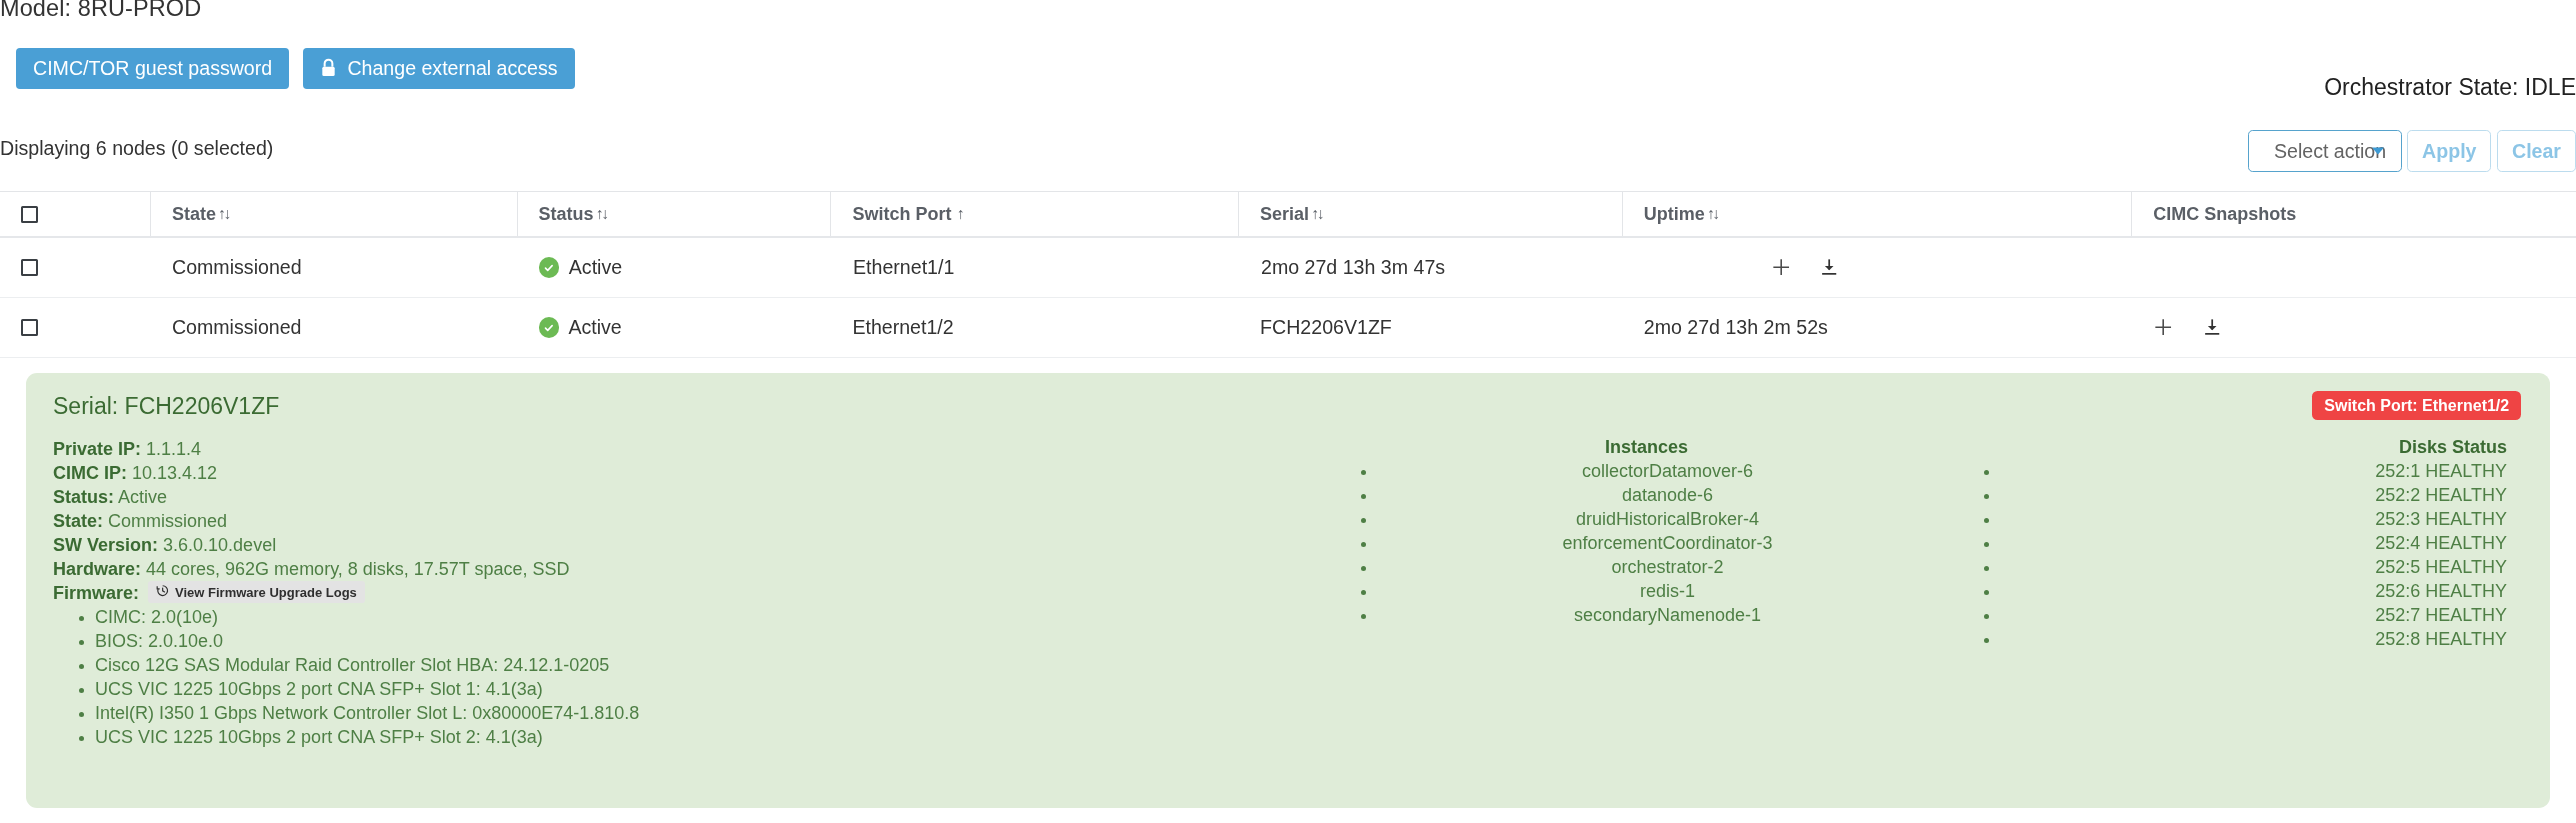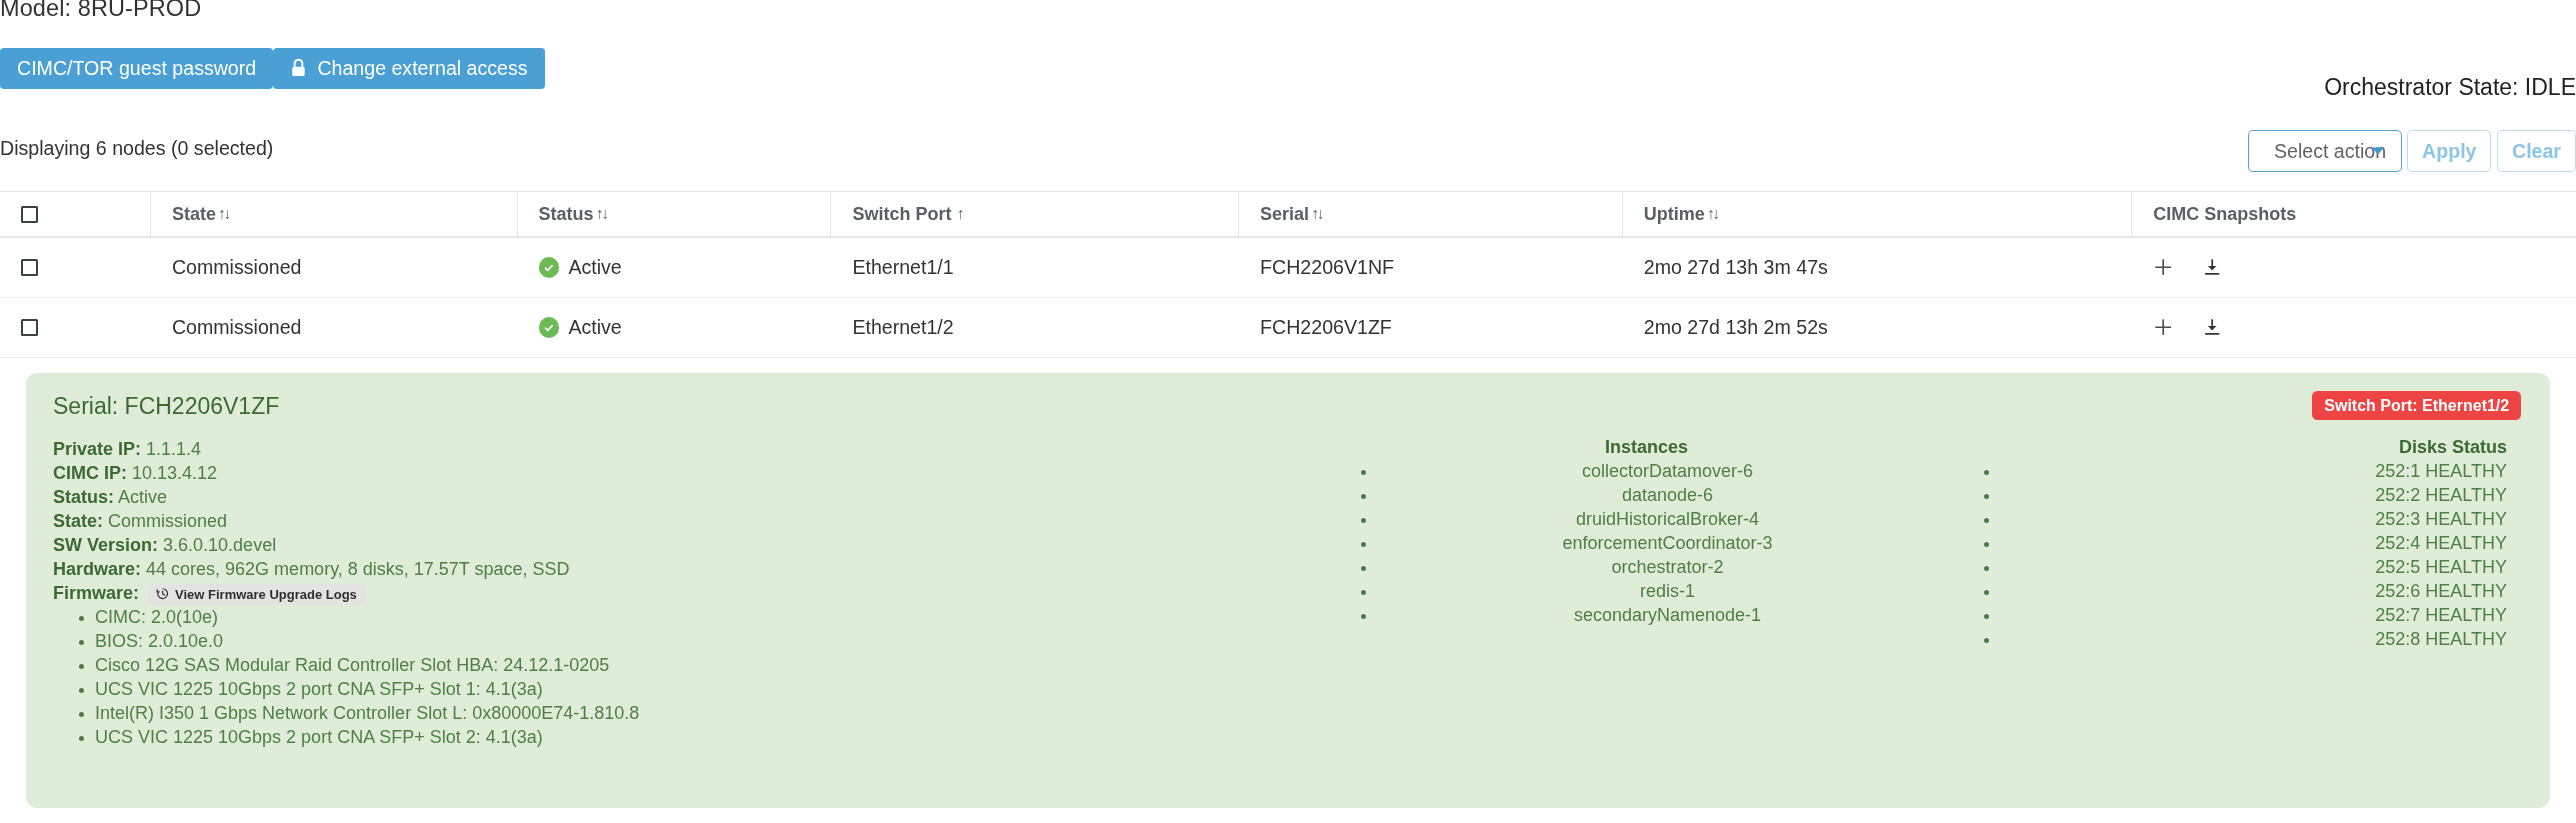--- a/index.html
+++ b/index.html
@@ -21,23 +21,24 @@
     position: absolute;
     left: 0px;
     top: -4.7px;
     font-size: 23.5px;
     color: #333333;
     letter-spacing: 0.1px;
   }
 
   .btn-row {
     position: absolute;
-    left: 0px;
+    left: 16px;
     top: 48px;
     display: flex;
+    gap: 14px;
     align-items: flex-end;
   }
   .blue-btn {
     background: #4a9fd5;
     color: #ffffff;
     border: none;
     border-radius: 3.9px;
     height: 41px;
     padding: 0 17px;
     font-size: 19.6px;
@@ -255,21 +256,21 @@
   .kv {
     font-size: 18px;
     color: #4e7f45;
     line-height: 24px;
     white-space: nowrap;
   }
   .kv b { color: #3b6b33; font-weight: bold; }
 
   .fw-line {
     display: flex;
-    align-items: flex-end;
+    align-items: flex-start;
     gap: 0;
     font-size: 18px;
     line-height: 24px;
     color: #3b6b33;
     font-weight: bold;
     white-space: nowrap;
   }
   .fw-logs-btn {
     background: #e3e3e3;
     border: none;
@@ -379,21 +380,20 @@
       <span class="status-wrap">
         <span class="check-circle">
           <svg width="11.8" height="11.8" viewBox="0 0 16 16" aria-hidden="true">
             <path d="M3.4 8.3l3 3 6-6.4" fill="none" stroke="#ffffff" stroke-width="2.2" stroke-linecap="round" stroke-linejoin="round"></path>
           </svg>
         </span>
         <span>Active</span>
       </span>
     </div>
     <div class="cell c-port">Ethernet1/1</div>
-    <div class="cell c-serial">FCH2206V1NF</div>
     <div class="cell c-uptime">2mo 27d 13h 3m 47s</div>
     <div class="cell c-snap">
       <span class="snap-icons">
         <button class="snap-btn">
           <svg width="20.4" height="20.4" viewBox="0 0 26 26" aria-hidden="true">
             <path d="M13 3v20M3 13h20" stroke="#4a4a4a" stroke-width="2" fill="none"></path>
           </svg>
         </button>
         <button class="snap-btn">
           <svg width="20.4" height="20.4" viewBox="0 0 26 26" aria-hidden="true">

